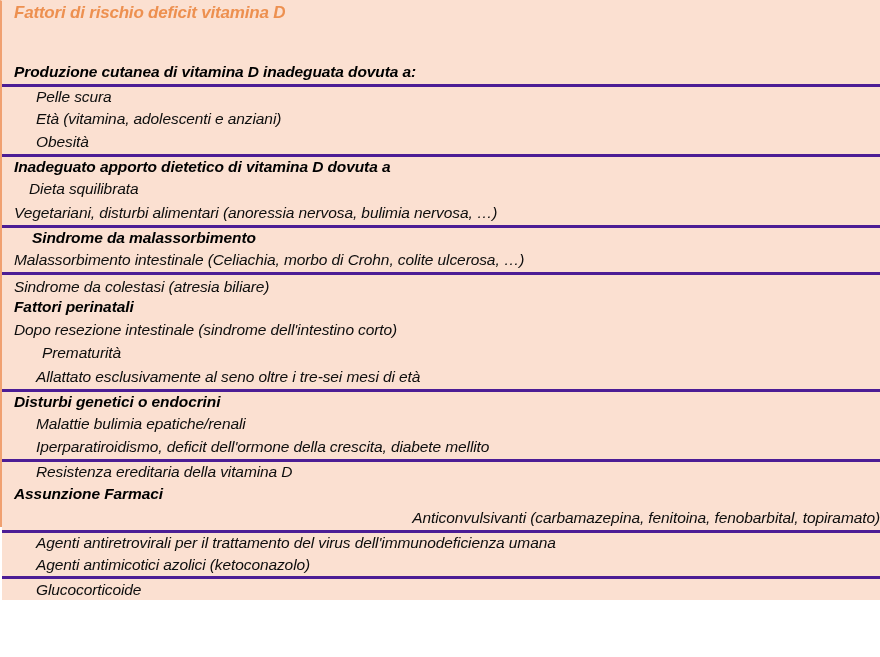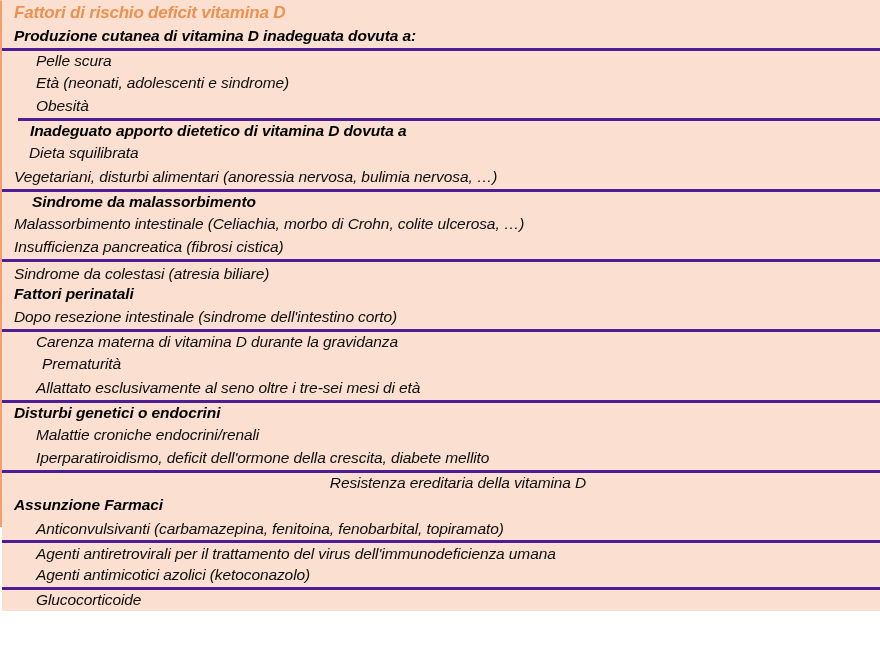--- a/index.html
+++ b/index.html
@@ -60,84 +60,78 @@
   .ind0 { padding-left: 6px; }
   .ind-sub { padding-left: 24px; }
 </style>
 </head>
 <body>
 
 <div id="table-root">
     <div class="row title" style="height: 23.4643px;">
       <span class="cell ind0">Fattori di rischio deficit vitamina D</span>
     </div>
-    <div class="row hdr" style="height: 23.4643px;">
+    <div class="row hdr" style="height: 23.4643px; margin-top: 36px;">
       <span class="cell ind0">Produzione cutanea di vitamina D inadeguata dovuta a:</span>
     </div>
     <div class="row item sep" style="height: 23.4643px;">
       <span class="cell ind1">Pelle scura</span>
     </div>
     <div class="row item" style="height: 23.4643px;">
-      <span class="cell ind1">Età (neonati, adolescenti e sindrome)</span>
+      <span class="cell ind1">Età (vitamina, adolescenti e anziani)</span>
     </div>
     <div class="row item" style="height: 23.4643px;">
       <span class="cell ind1">Obesità</span>
     </div>
-    <div class="row hdr sep" style="height: 23.4643px; margin-left: 16px;">
+    <div class="row hdr sep" style="height: 23.4643px;">
       <span class="cell ind0">Inadeguato apporto dietetico di vitamina D dovuta a</span>
     </div>
     <div class="row item" style="height: 23.4643px; padding-left: 21px;">
       <span class="cell ind0">Dieta squilibrata</span>
     </div>
     <div class="row item" style="height: 23.4643px;">
       <span class="cell ind0">Vegetariani, disturbi alimentari (anoressia nervosa, bulimia nervosa, …)</span>
     </div>
     <div class="row hdr sep" style="height: 23.4643px;">
       <span class="cell ind-sub">Sindrome da malassorbimento</span>
     </div>
     <div class="row item" style="height: 23.4643px;">
       <span class="cell ind0">Malassorbimento intestinale (Celiachia, morbo di Crohn, colite ulcerosa, …)</span>
     </div>
-    <div class="row item" style="height: 23.4643px;">
-      <span class="cell ind0">Insufficienza pancreatica (fibrosi cistica)</span>
-    </div>
     <div class="row item sep" style="height: 23.4643px; align-items: flex-end;">
       <span class="cell ind0">Sindrome da colestasi (atresia biliare)</span>
     </div>
     <div class="row hdr" style="height: 23.4643px;">
       <span class="cell ind0">Fattori perinatali</span>
     </div>
     <div class="row item" style="height: 23.4643px;">
       <span class="cell ind0">Dopo resezione intestinale (sindrome dell'intestino corto)</span>
-    </div>
-    <div class="row item sep" style="height: 23.4643px;">
-      <span class="cell ind1">Carenza materna di vitamina D durante la gravidanza</span>
     </div>
     <div class="row item" style="height: 23.4643px; margin-left: 6px;">
       <span class="cell ind1">Prematurità</span>
     </div>
     <div class="row item" style="height: 23.4643px;">
       <span class="cell ind1">Allattato esclusivamente al seno oltre i tre-sei mesi di età</span>
     </div>
     <div class="row hdr sep" style="height: 23.4643px;">
       <span class="cell ind0">Disturbi genetici o endocrini</span>
     </div>
     <div class="row item" style="height: 23.4643px;">
-      <span class="cell ind1">Malattie croniche endocrini/renali</span>
+      <span class="cell ind1">Malattie bulimia epatiche/renali</span>
     </div>
     <div class="row item" style="height: 23.4643px;">
       <span class="cell ind1">Iperparatiroidismo, deficit dell'ormone della crescita, diabete mellito</span>
     </div>
-    <div class="row item sep" style="height: 23.4643px; justify-content: center;">
+    <div class="row item sep" style="height: 23.4643px;">
       <span class="cell ind1">Resistenza ereditaria della vitamina D</span>
     </div>
     <div class="row hdr" style="height: 23.4643px; text-align: center;">
       <span class="cell ind0">Assunzione Farmaci</span>
     </div>
-    <div class="row item" style="height: 23.4643px;">
+    <div class="row item" style="height: 23.4643px; justify-content: flex-end;">
       <span class="cell ind1">Anticonvulsivanti (carbamazepina, fenitoina, fenobarbital, topiramato)</span>
     </div>
     <div class="row item sep" style="height: 23.4643px;">
       <span class="cell ind1">Agenti antiretrovirali per il trattamento del virus dell'immunodeficienza umana</span>
     </div>
     <div class="row item" style="height: 23.4643px;">
       <span class="cell ind1">Agenti antimicotici azolici (ketoconazolo)</span>
     </div>
     <div class="row item sep" style="height: 23.4643px;">
       <span class="cell ind1">Glucocorticoide</span>

